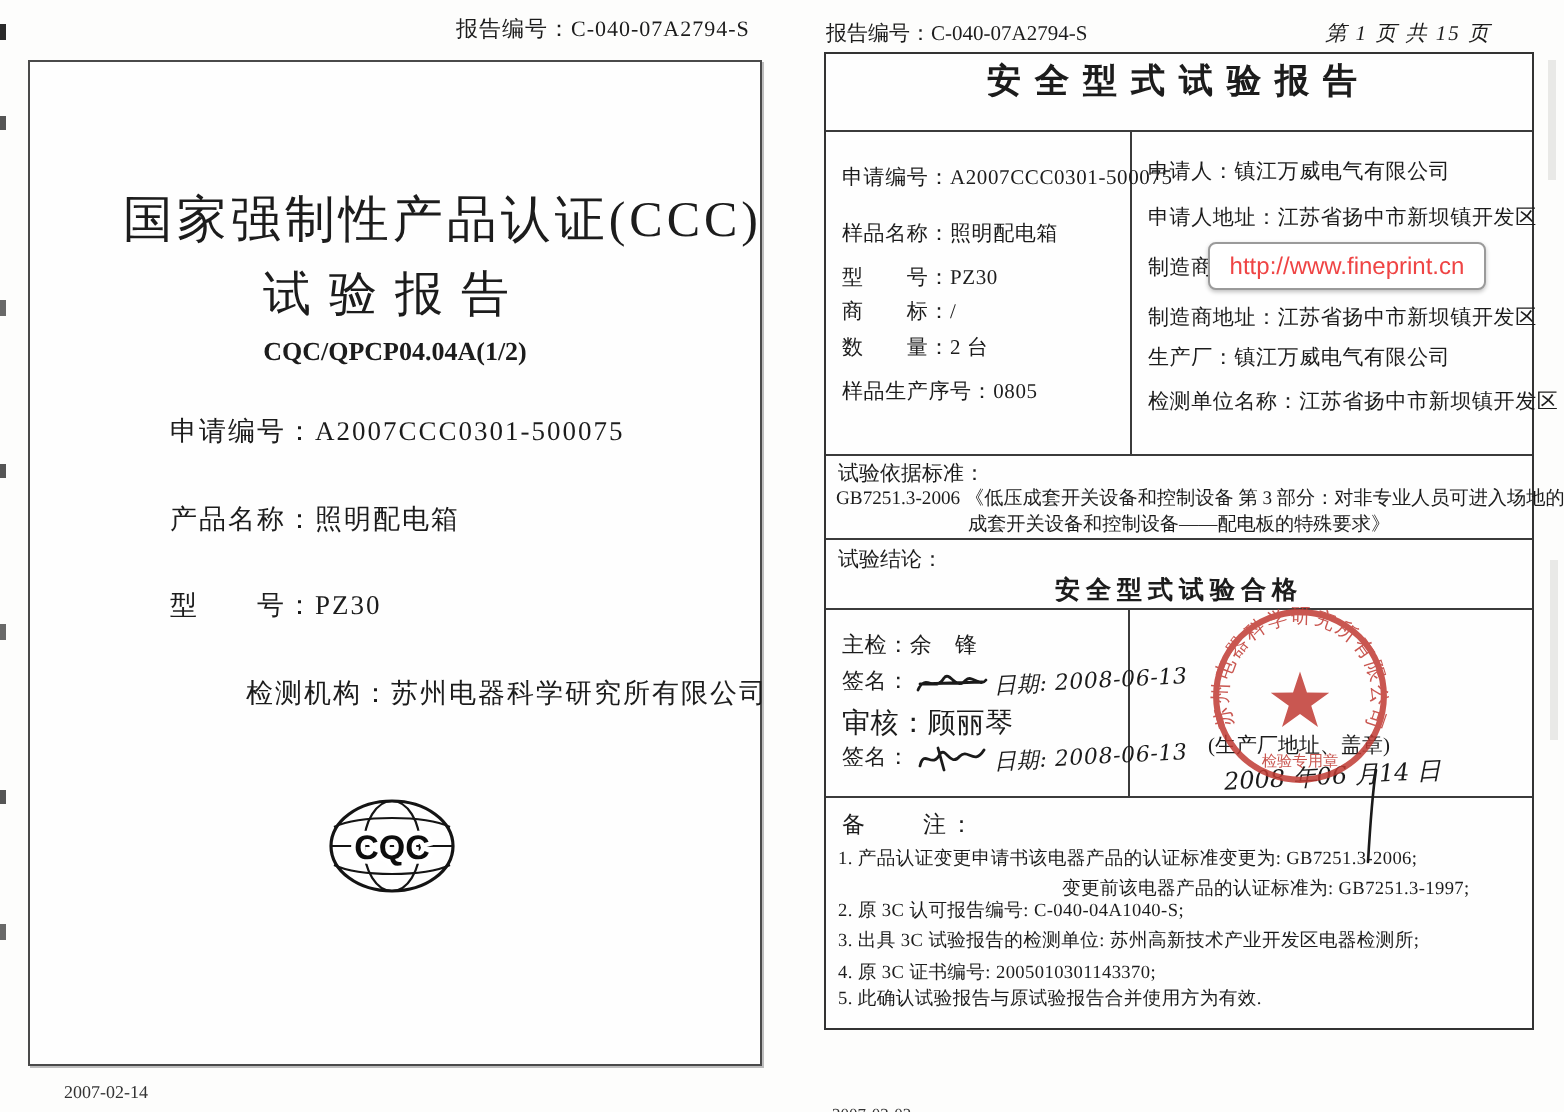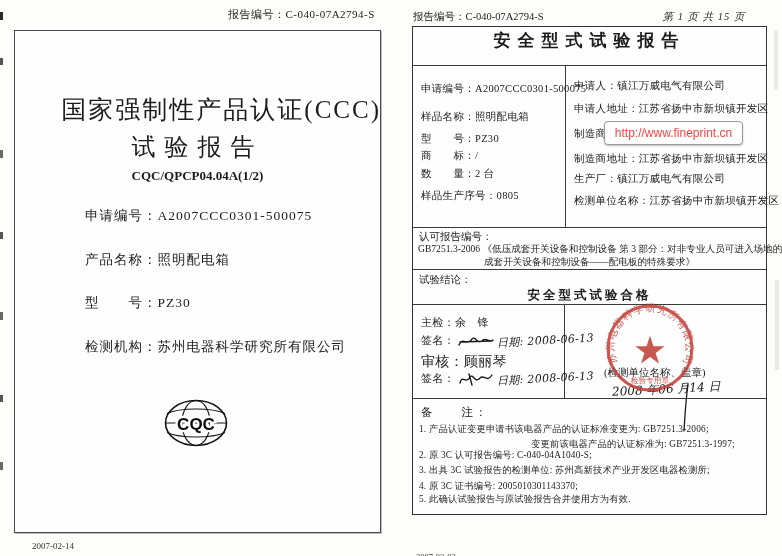--- a/index.html
+++ b/index.html
@@ -94,21 +94,21 @@
 
   <div class="abs lp-field" style="top:207px;">
     <span>申请编号：</span><span>A2007CCC0301-500075</span>
   </div>
   <div class="abs lp-field" style="top:251px;">
     <span>产品名称：</span><span>照明配电箱</span>
   </div>
   <div class="abs lp-field" style="top:294px;">
     <span>型　　号：</span><span>PZ30</span>
   </div>
-  <div class="abs lp-field" style="top:338px;">
+  <div class="abs lp-field" style="top:338px;margin-left:38px;">
     <span>检测机构：</span><span>苏州电器科学研究所有限公司</span>
   </div>
 
   <svg class="abs" style="left:163px;top:398px;" width="66" height="50" viewBox="0 0 66 50">
     <ellipse cx="33" cy="25" rx="30.5" ry="22.5" fill="none" stroke="#141414" stroke-width="1.6"></ellipse>
     <ellipse cx="33" cy="25" rx="14" ry="22.5" fill="none" stroke="#141414" stroke-width="1.1"></ellipse>
     <path d="M4,15.5 C17,9.5 49,9.5 62,15.5" fill="none" stroke="#141414" stroke-width="1.1"></path>
     <path d="M4,34.5 C17,40.5 49,40.5 62,34.5" fill="none" stroke="#141414" stroke-width="1.1"></path>
     <line x1="2.5" y1="25" x2="63.5" y2="25" stroke="#141414" stroke-width="1.1"></line>
     <text x="33" y="31.5" text-anchor="middle" font-family="Liberation Sans, DejaVu Sans, sans-serif" font-weight="bold" font-size="17" style="paint-order:stroke;" stroke="#ffffff" stroke-width="4.5" fill="#0d0d0d">CQC</text>
@@ -140,21 +140,21 @@
         <div class="fld" style="left:8px;top:13px;"><span>申请人：</span><span>镇江万威电气有限公司</span></div>
         <div class="fld" style="left:8px;top:36px;"><span>申请人地址：</span><span>江苏省扬中市新坝镇开发区</span></div>
         <div class="fld" style="left:8px;top:61px;"><span>制造商：</span><span>镇江万威电气有限公司</span></div>
         <div class="fld" style="left:8px;top:86px;"><span>制造商地址：</span><span>江苏省扬中市新坝镇开发区</span></div>
         <div class="fld" style="left:8px;top:106px;"><span>生产厂：</span><span>镇江万威电气有限公司</span></div>
         <div class="fld" style="left:8px;top:128px;"><span>检测单位名称：</span><span>江苏省扬中市新坝镇开发区</span></div>
       </div>
     </div>
 
     <div class="rp-row" style="top:200px;height:42px;">
-      <div class="sec-label" style="top:2px;">认可报告编号：</div>
+      <div class="sec-label" style="top:2px;">试验依据标准：</div>
       <div class="std-line1" style="top:15px;">GB7251.3-2006 《低压成套开关设备和控制设备 第 3 部分：对非专业人员可进入场地的低压</div>
       <div class="std-line2" style="top:28px;">成套开关设备和控制设备——配电板的特殊要求》</div>
     </div>
 
     <div class="rp-row" style="top:242px;height:35px;">
       <div class="sec-label" style="top:3px;">试验结论：</div>
       <div class="conclusion" style="top:17px;">安全型式试验合格</div>
     </div>
 
     <div class="rp-row" style="top:277px;height:94px;">
@@ -179,21 +179,21 @@
       <div class="notes-label" style="top:6px;">备　　注：</div>
       <div class="note" style="left:6px;top:24px;">1. 产品认证变更申请书该电器产品的认证标准变更为: GB7251.3-2006;</div>
       <div class="note" style="left:118px;top:39px;">变更前该电器产品的认证标准为: GB7251.3-1997;</div>
       <div class="note" style="left:6px;top:50px;">2. 原 3C 认可报告编号: C-040-04A1040-S;</div>
       <div class="note" style="left:6px;top:65px;">3. 出具 3C 试验报告的检测单位: 苏州高新技术产业开发区电器检测所;</div>
       <div class="note" style="left:6px;top:81px;">4. 原 3C 证书编号: 2005010301143370;</div>
       <div class="note" style="left:6px;top:94px;">5. 此确认试验报告与原试验报告合并使用方为有效.</div>
     </div>
   </div>
 
-  <div class="abs seal-caption">(检测单位名称、盖章)</div>
+  <div class="abs seal-caption">(生产厂地址、盖章)</div>
   <div class="abs seal-date">
     <span class="hand" style="font-size:12px;">2008 年06 月14 日</span>
   </div>
 
   <svg class="abs seal" viewBox="0 0 88 88">
     <defs>
         <path id="sealArc" d="M 12.5,60 A 35.5,35.5 0 1 1 75.5,60" fill="none"></path>
       </defs>
     <circle cx="44" cy="44" r="41" fill="none" stroke="#c03a33" stroke-width="3"></circle>
     <text font-size="10" fill="#c03a33" letter-spacing="1">

